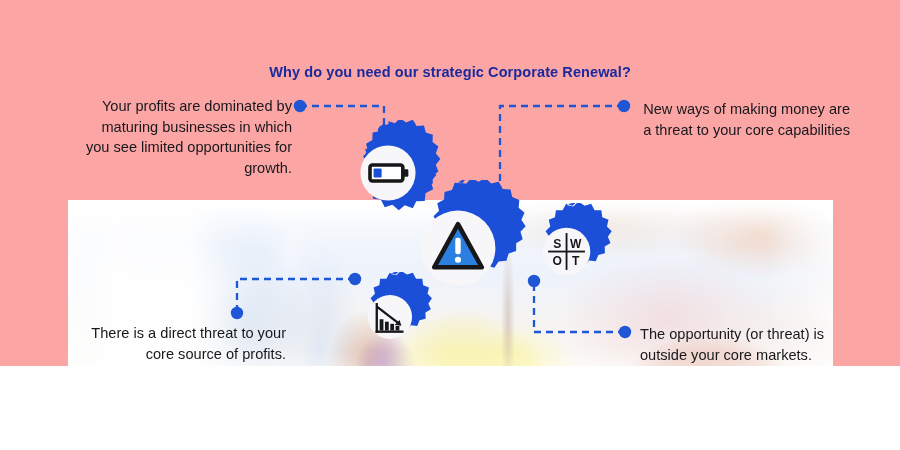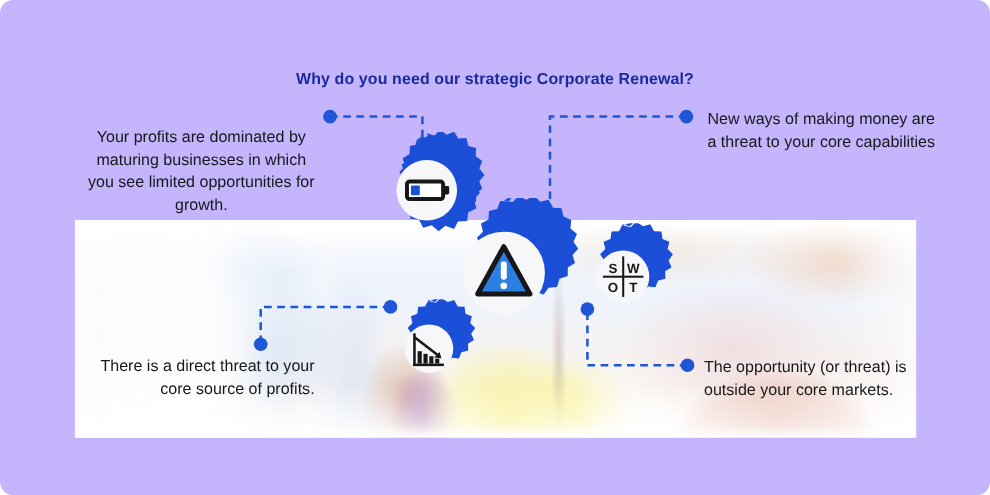--- a/index.html
+++ b/index.html
@@ -6,24 +6,23 @@
     margin: 0;
     padding: 0;
     background: #ffffff;
   }
   body {
     font-family: "Liberation Sans", sans-serif;
   }
   #canvas {
     position: relative;
     width: 900px;
-    height: 450px;
-    background: #c4b5fd;
+    height: 366px;
+    background: #fca5a5;
     overflow: hidden;
-    border-radius: 12px;
   }
 
   
   #photo-band {
     position: absolute;
     left: 68px;
     top: 200px;
     width: 765px;
     height: 198px;
     overflow: hidden;
@@ -103,21 +102,21 @@
   }
 
   
   .txt {
     position: absolute;
     font-size: 14.6px;
     line-height: 1.42;
     color: #18181c;
     font-weight: normal;
   }
-  #txt-tl { left: 74px;  top: 115px;  width: 218px; text-align: center; }
+  #txt-tl { left: 74px;  top: 96px;  width: 218px; text-align: right; }
   #txt-tr { left: 640px; top: 99px;  width: 210px; text-align: right; }
   #txt-bl { left: 62px;  top: 323px; width: 224px; text-align: right; }
   #txt-br { left: 640px; top: 324px; width: 206px; text-align: left; }
 
   
   #connectors {
     position: absolute;
     inset: 0;
     pointer-events: none;
   }

